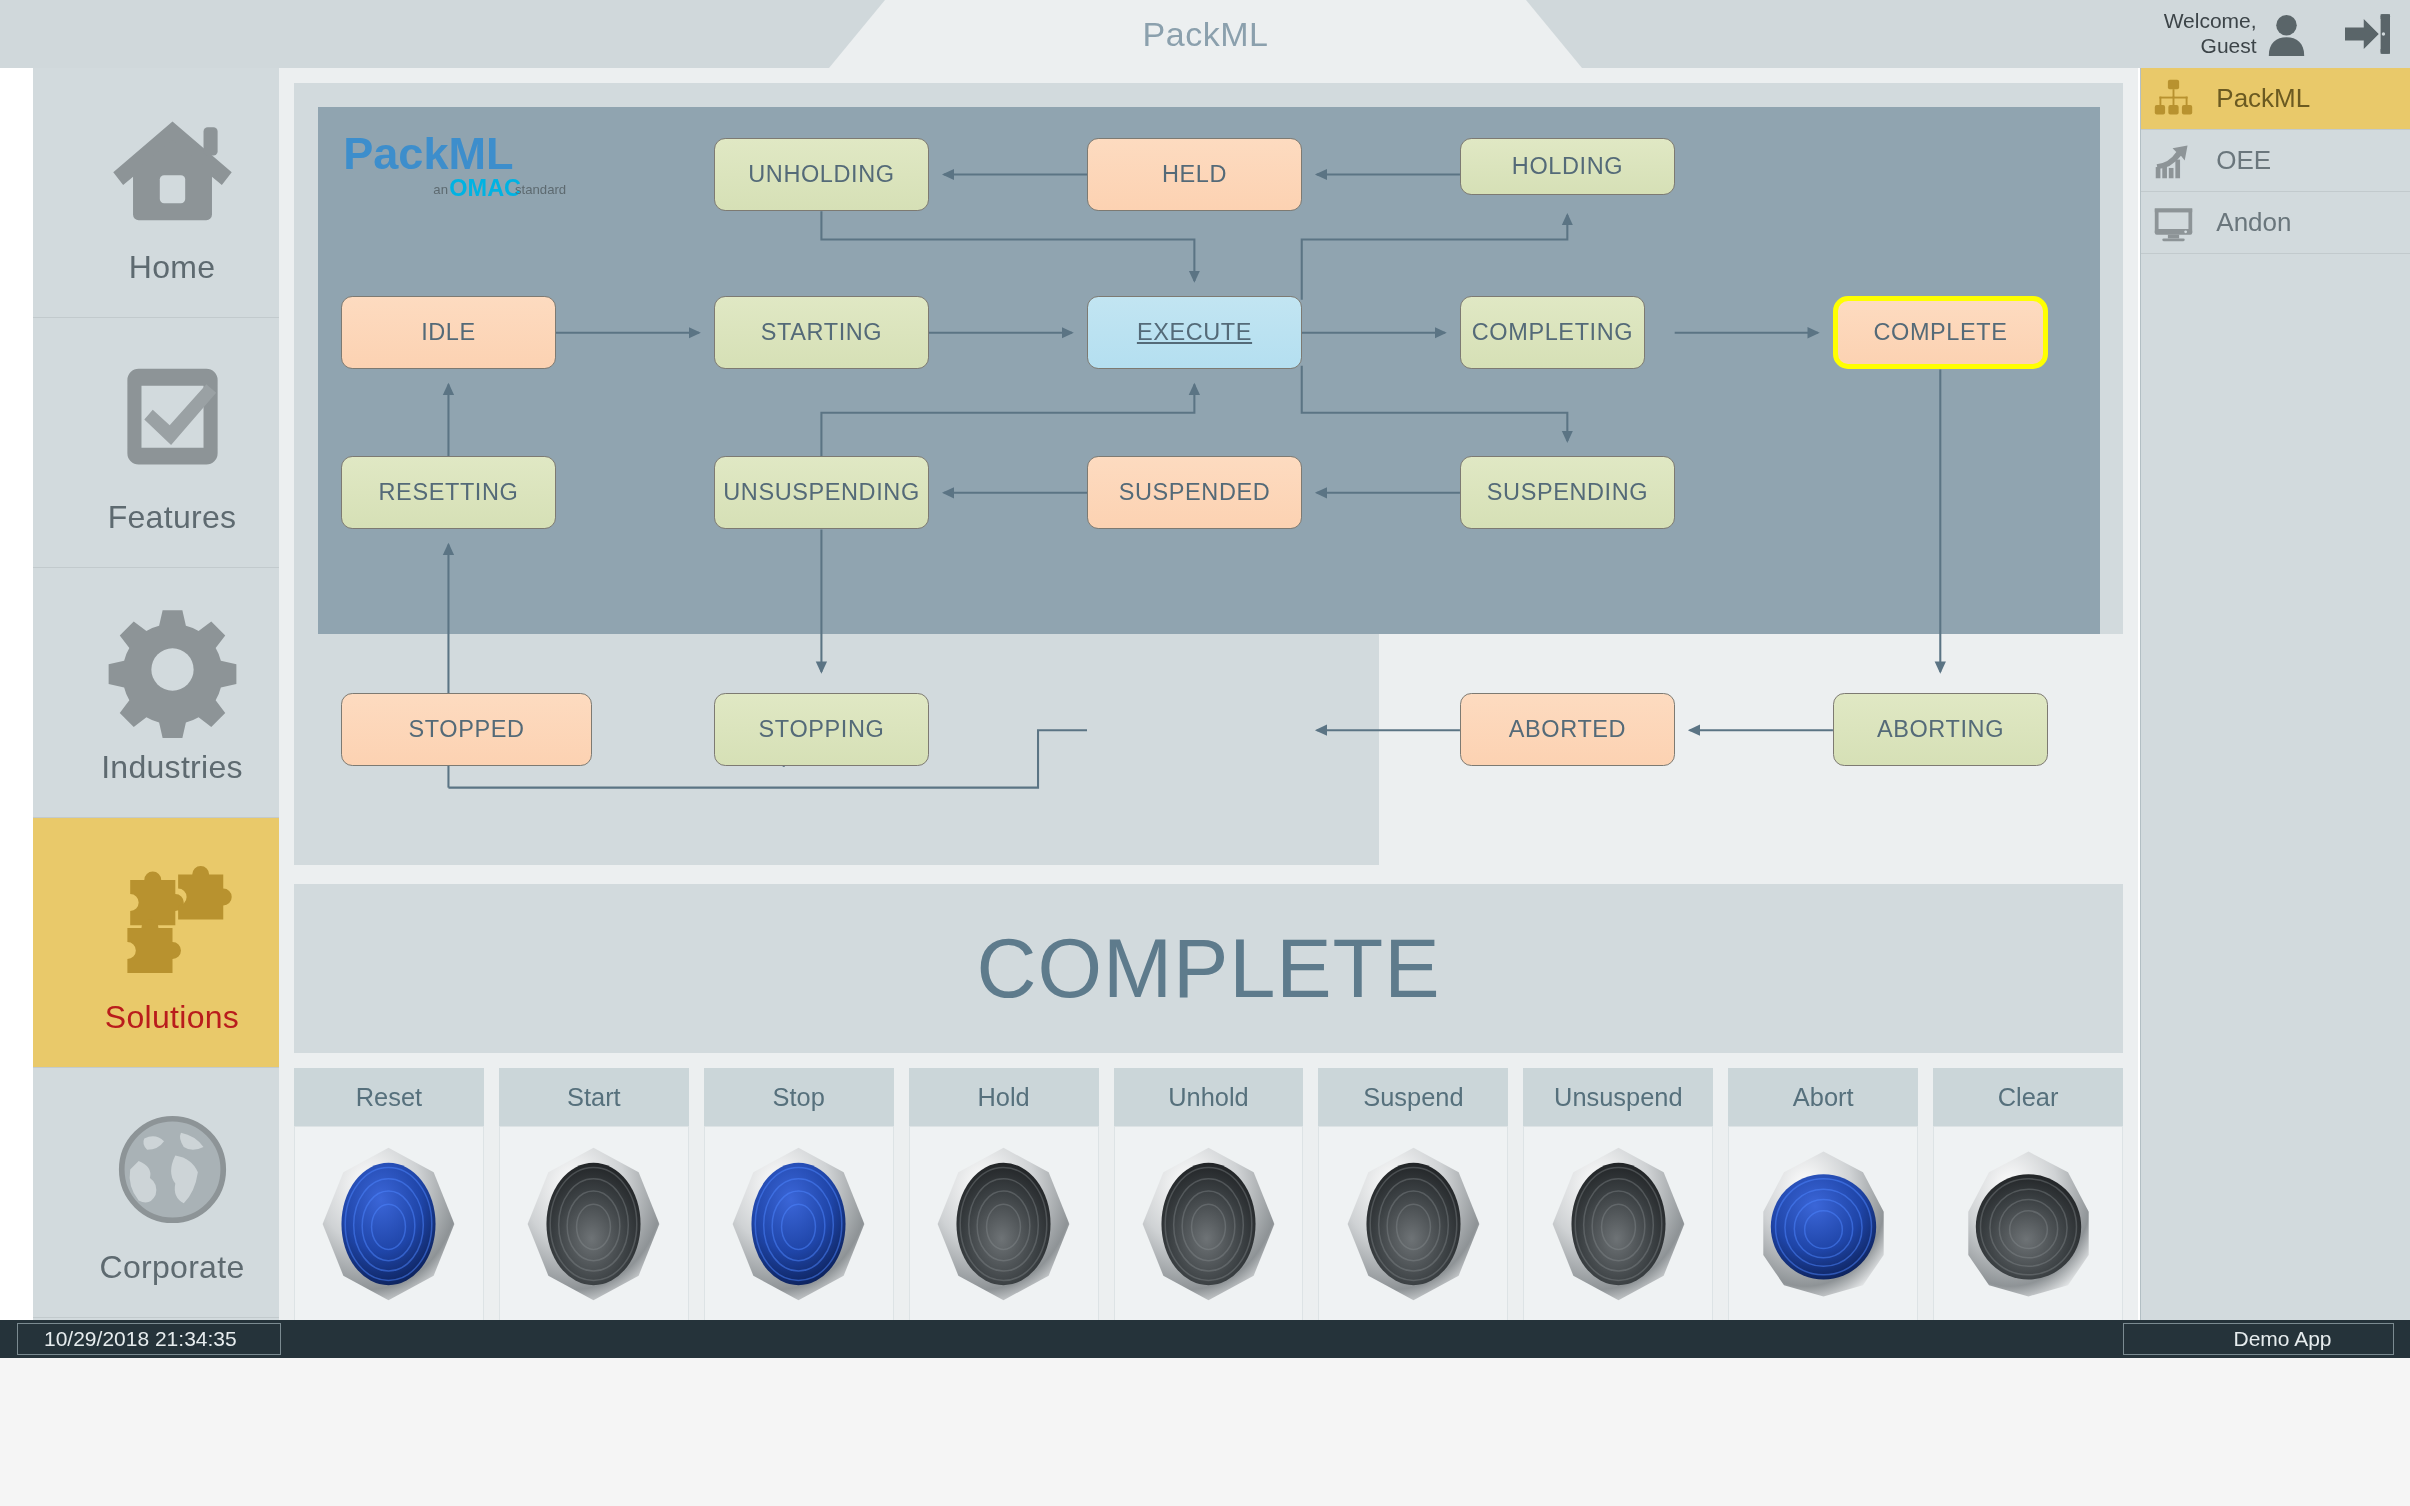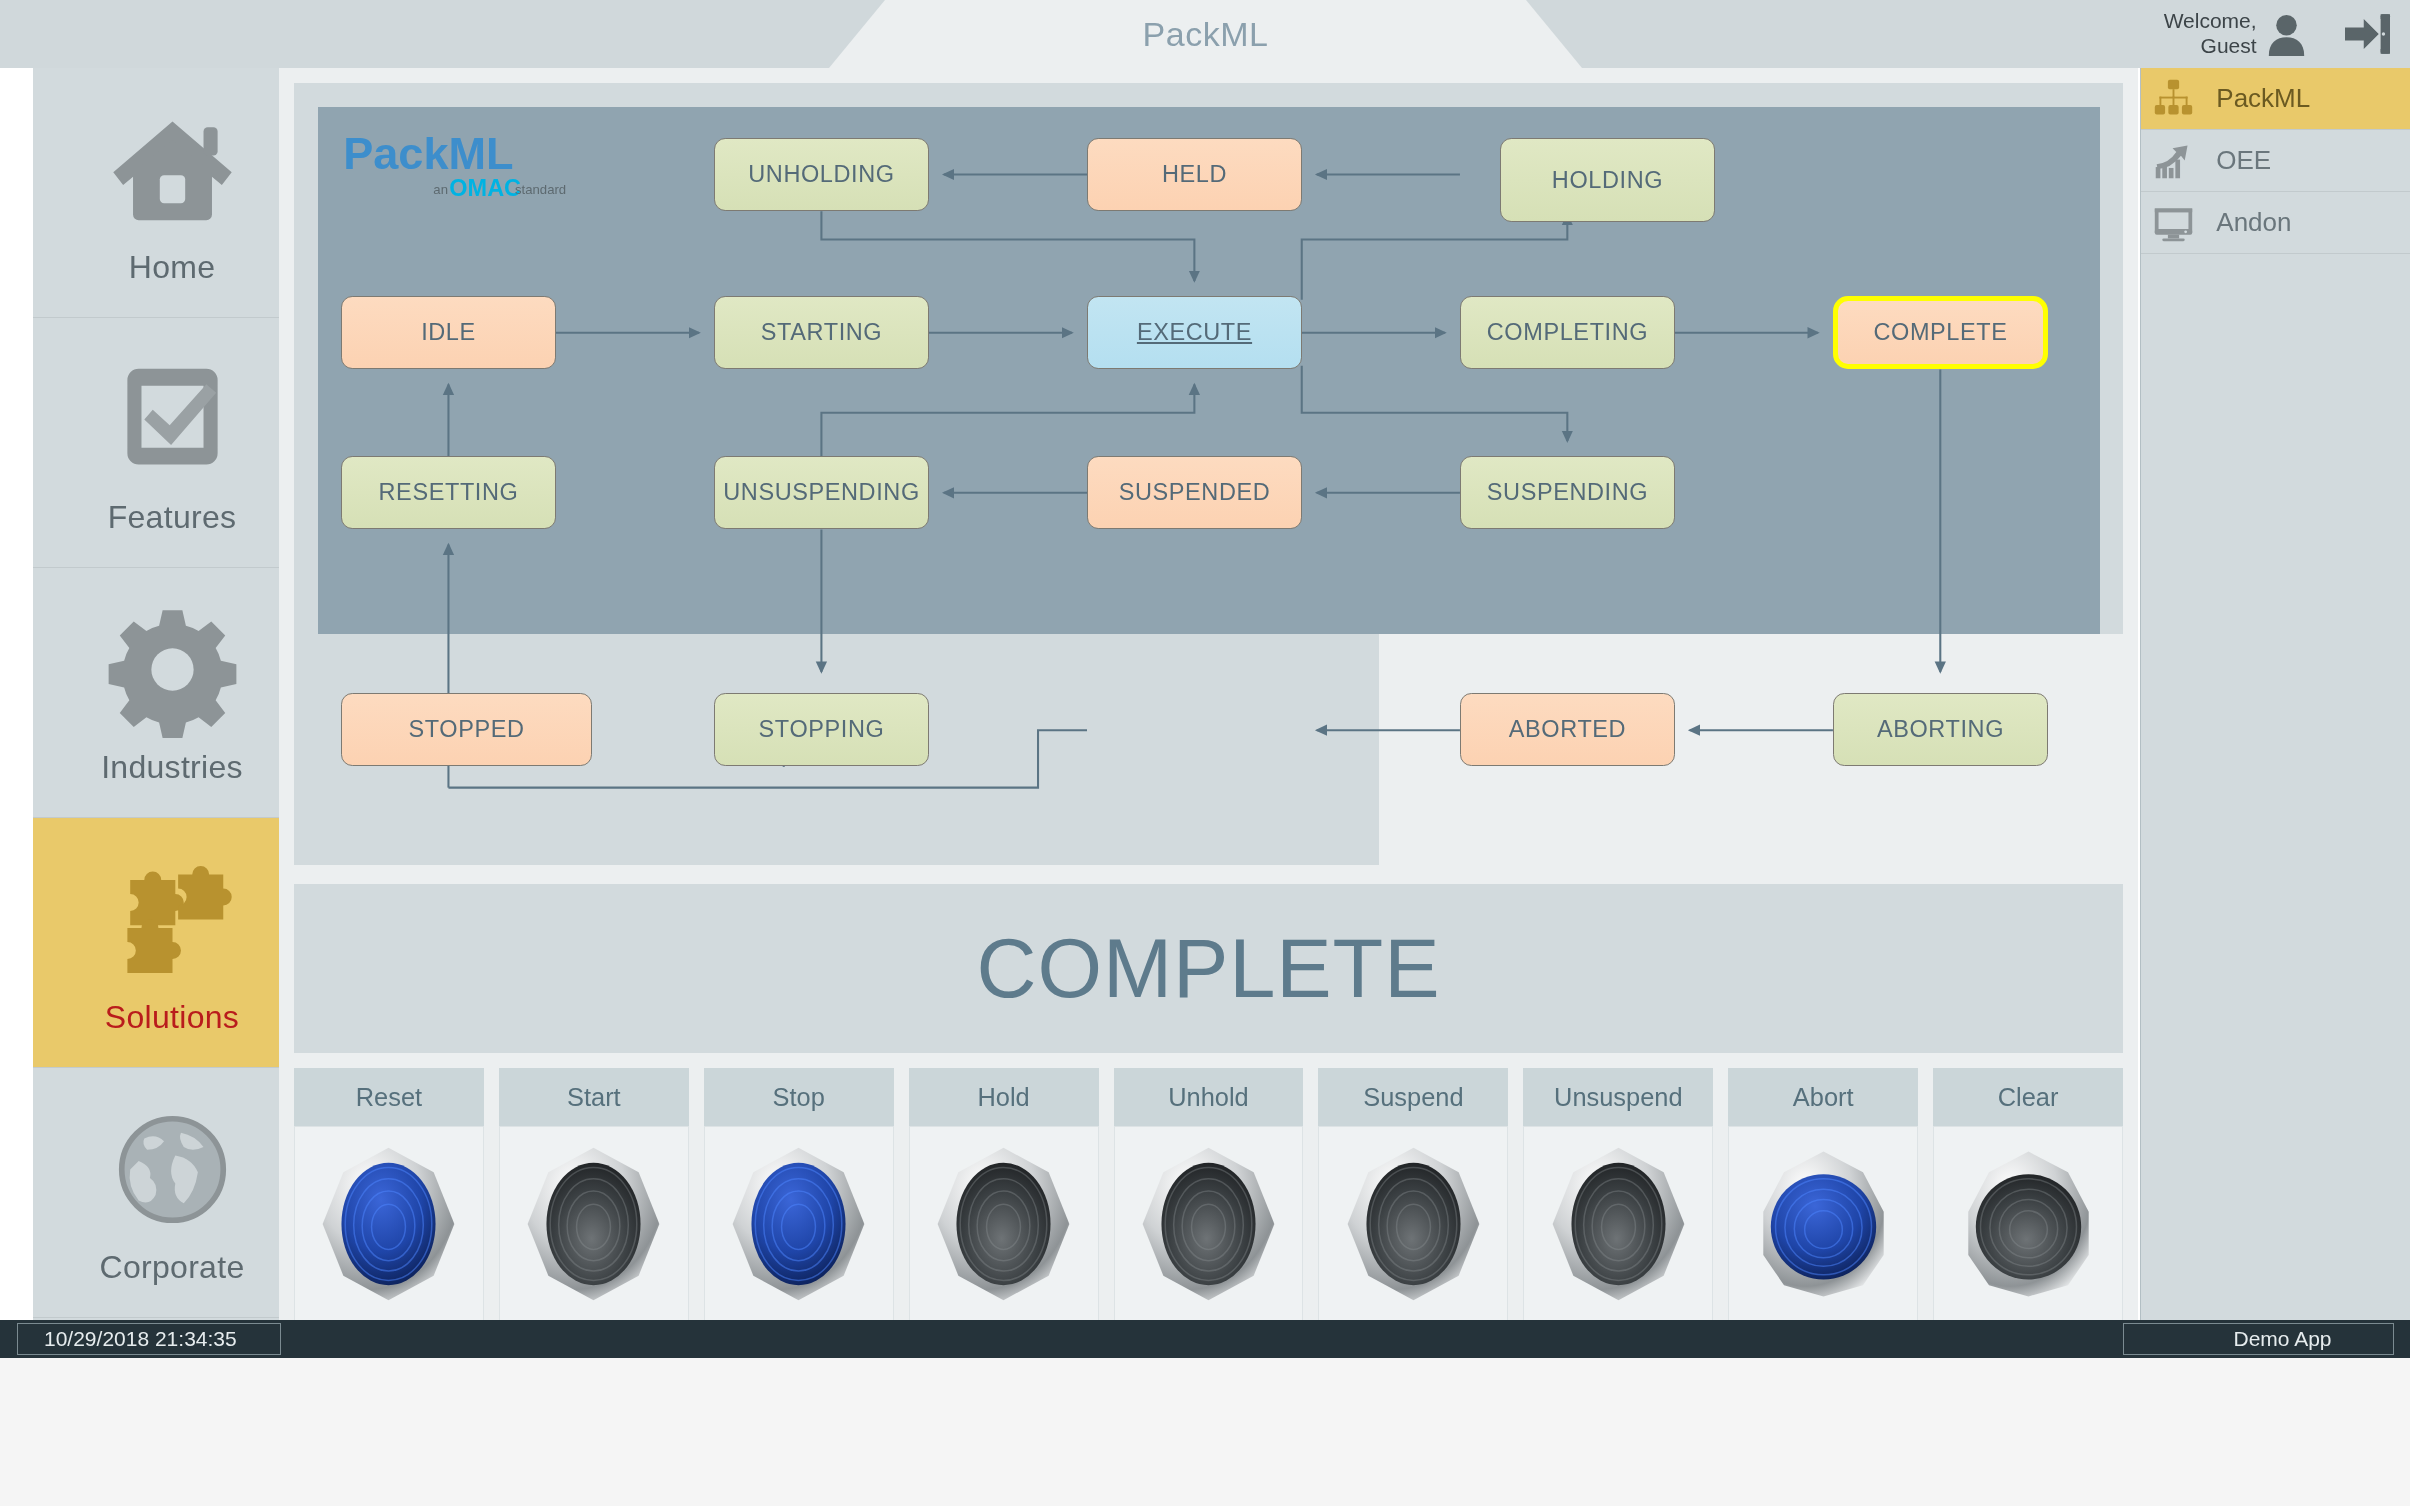--- a/index.html
+++ b/index.html
@@ -367,34 +367,34 @@
           <path d="M520 687 V726"></path>
         </g>
       </svg>
 
       <div class="node green" style="left:420px;top:55px;width:215px;height:73px;">
           <span>UNHOLDING</span>
         </div>
       <div class="node orange" style="left:793px;top:55px;width:215px;height:73px;">
           <span>HELD</span>
         </div>
-      <div class="node green" style="left:1166px;top:55px;width:215px;height:84px;margin-left:40px;">
+      <div class="node green" style="left:1166px;top:55px;width:215px;height:57px;">
           <span>HOLDING</span>
         </div>
 
       <div class="node orange" style="left:47px;top:213px;width:215px;height:73px;">
           <span>IDLE</span>
         </div>
       <div class="node green" style="left:420px;top:213px;width:215px;height:73px;">
           <span>STARTING</span>
         </div>
       <div class="node blue" style="left:793px;top:213px;width:215px;height:73px;text-decoration:underline;">
           <span>EXECUTE</span>
         </div>
-      <div class="node green" style="left:1166px;top:213px;width:215px;height:73px;">
+      <div class="node green" style="left:1166px;top:213px;width:185px;height:73px;">
           <span>COMPLETING</span>
         </div>
       <div class="node orange active" style="left:1539px;top:213px;width:215px;height:73px;">
           <span>COMPLETE</span>
         </div>
 
       <div class="node green" style="left:47px;top:373px;width:215px;height:73px;">
           <span>RESETTING</span>
         </div>
       <div class="node green" style="left:420px;top:373px;width:215px;height:73px;">

